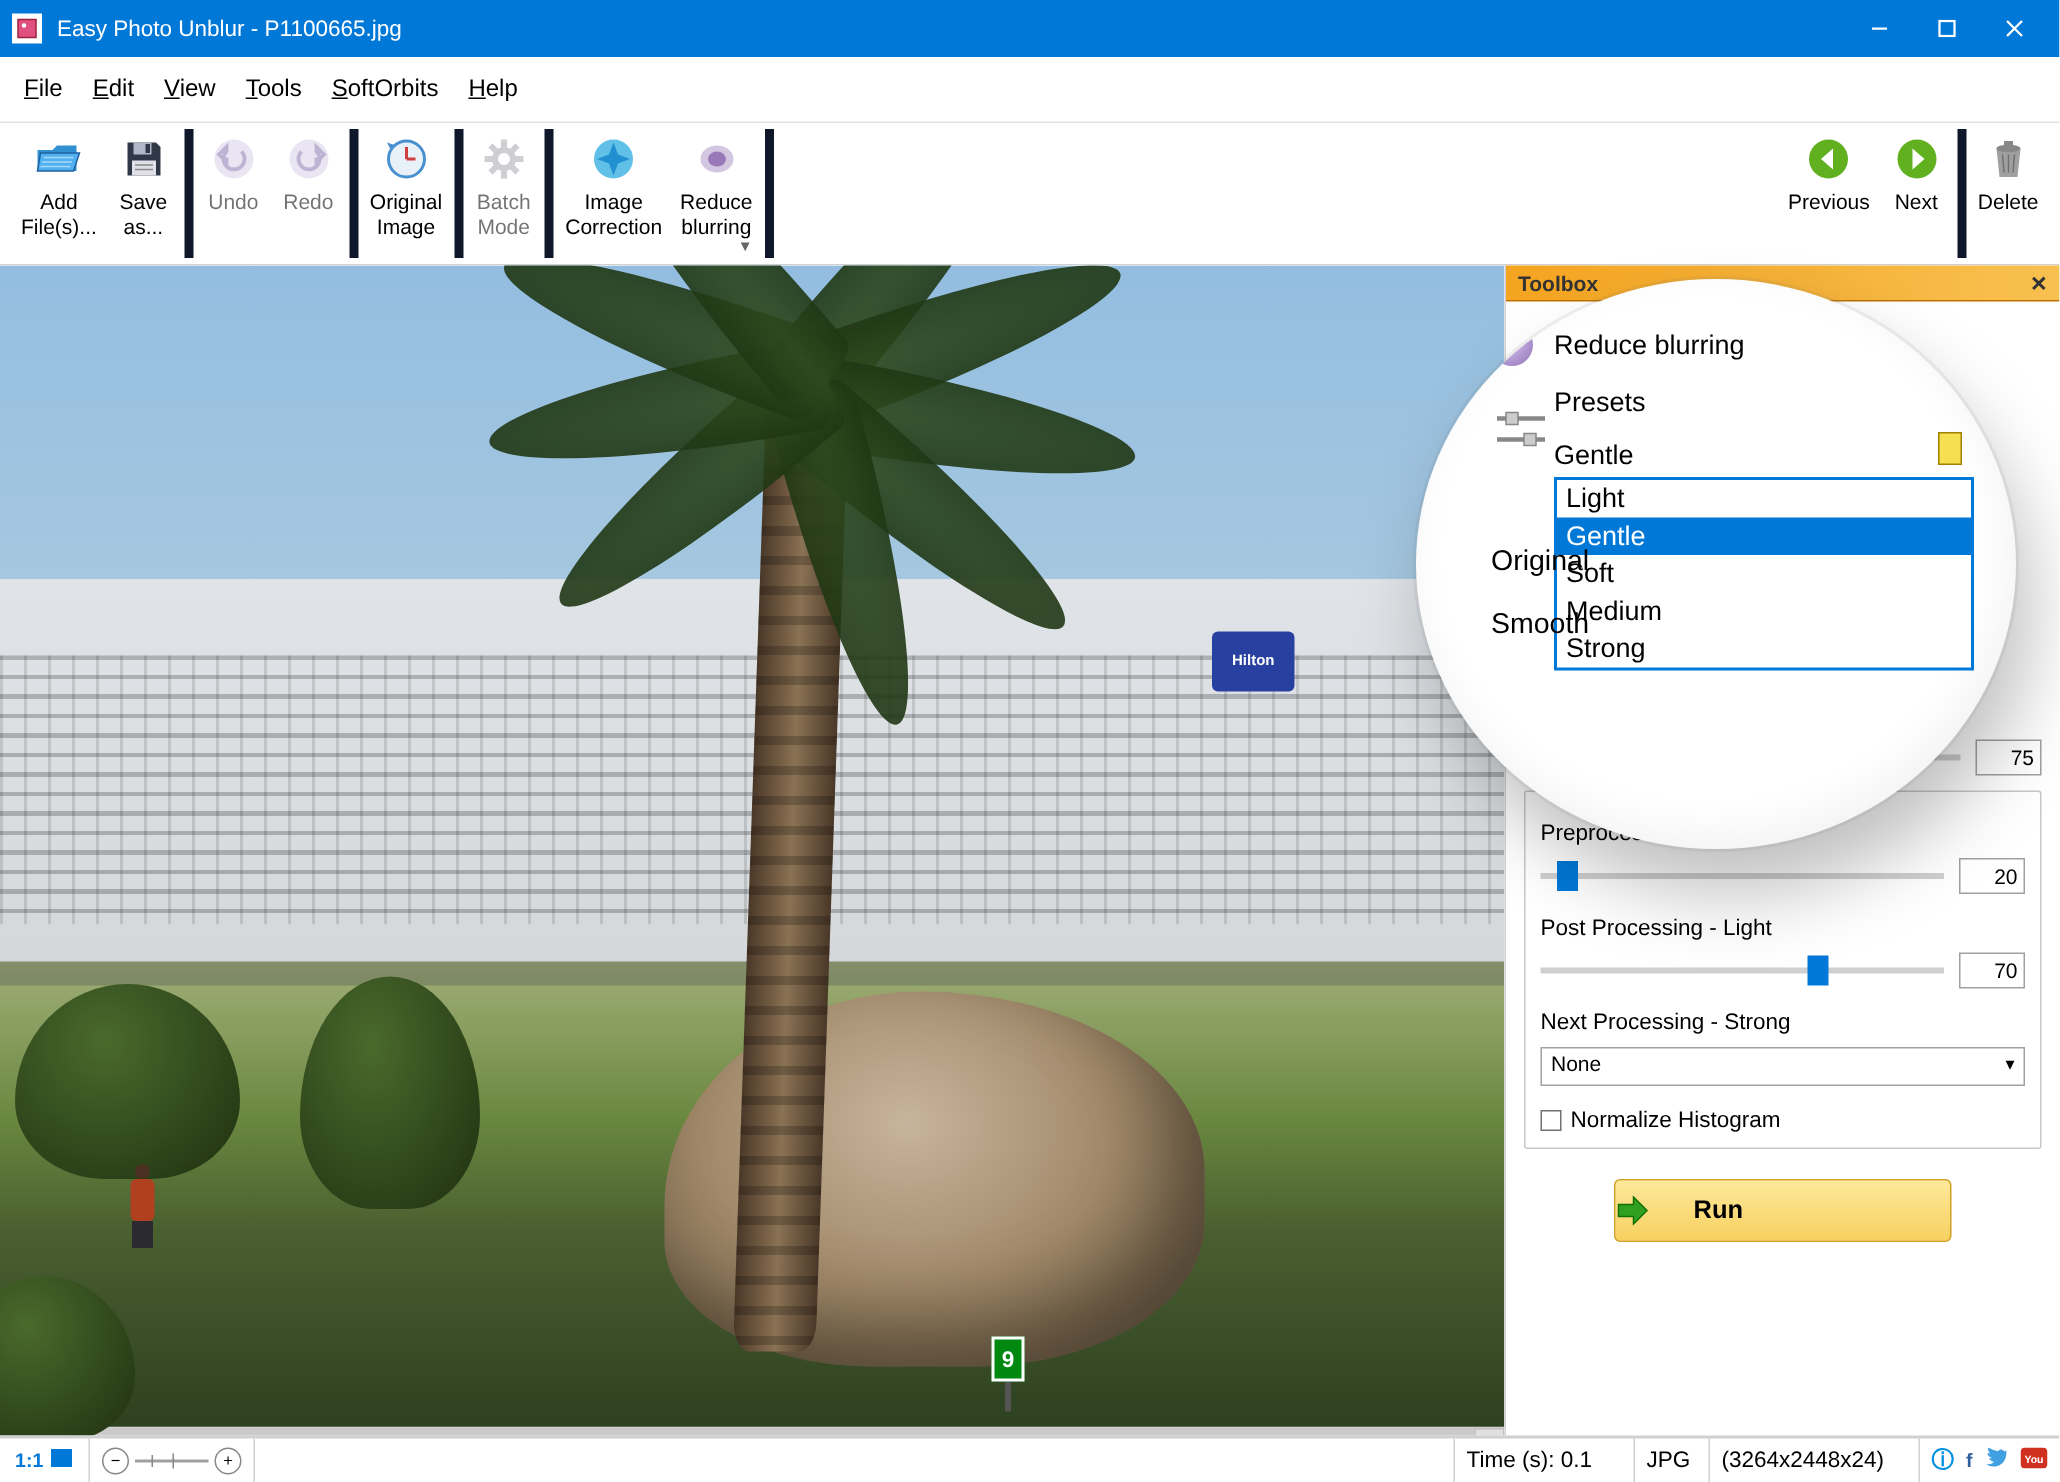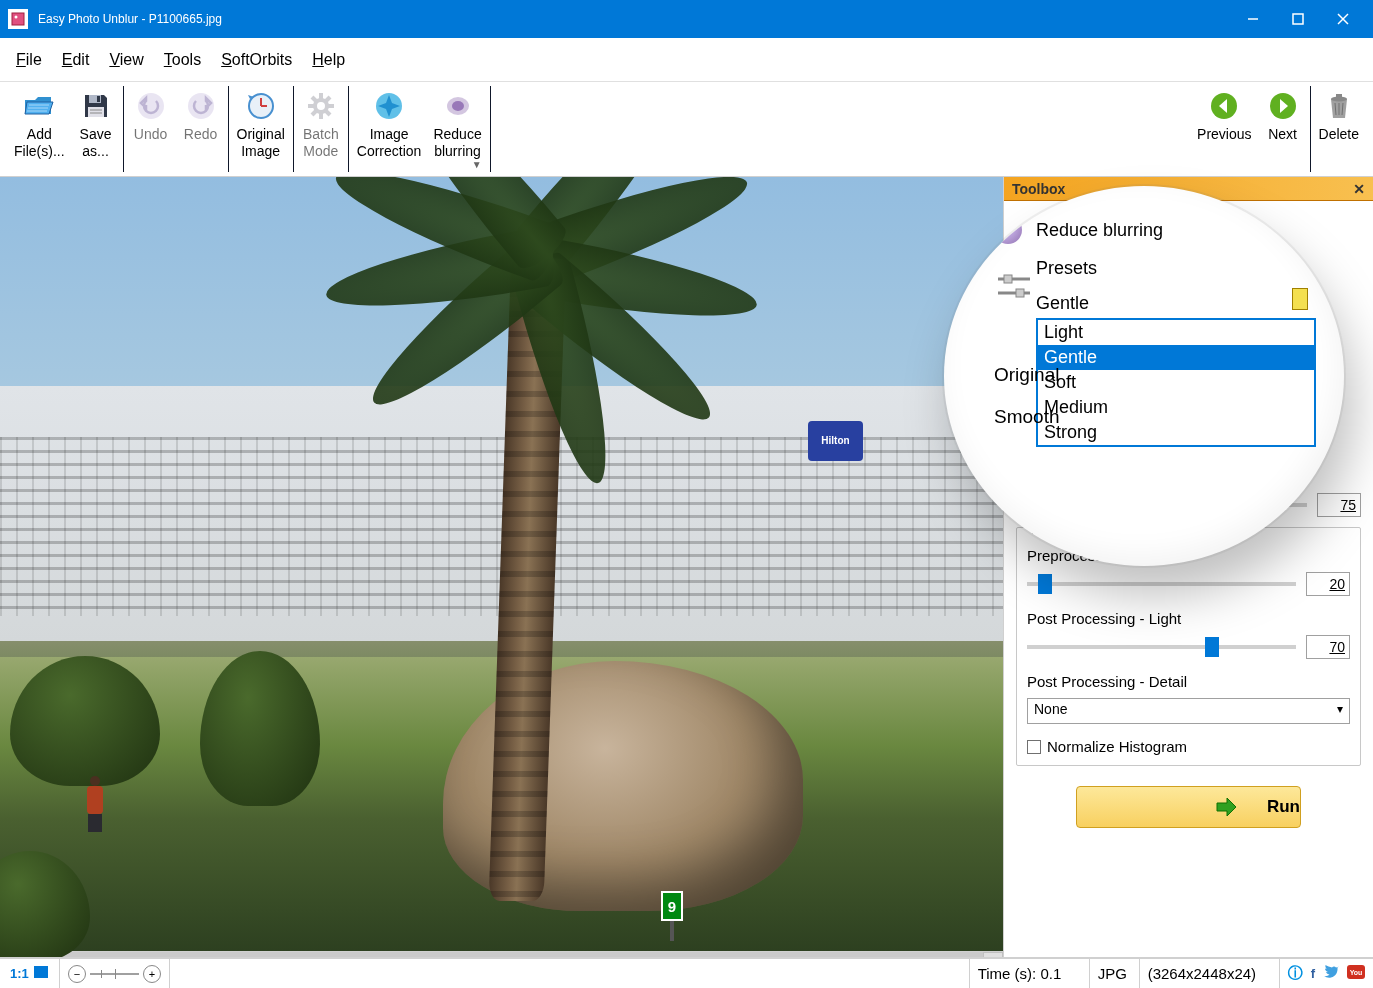--- a/index.html
+++ b/index.html
@@ -1,32 +1,32 @@
 <!DOCTYPE html>
 <html><head>
 <meta charset="utf-8">
 <style>
 * { margin: 0; padding: 0; box-sizing: border-box; font-family: "Segoe UI", Arial, sans-serif; }
 body { width: 1373px; height: 988px; overflow: hidden; background: #fff; position: relative; }
 
 
 .titlebar { height: 38px; background: #0078d7; color: #fff; display: flex; align-items: center; padding: 0 8px; }
 .titlebar .app-icon { width: 20px; height: 20px; background: #fff; margin-right: 10px; display: flex; align-items: center; justify-content: center; font-size: 12px; }
-.titlebar .title { font-size: 12px; flex: 1; }
+.titlebar .title { font-size: 15px; flex: 1; }
 .titlebar .winbtn { width: 45px; height: 38px; display: flex; align-items: center; justify-content: center; font-size: 16px; }
 .titlebar .winbtn svg { stroke: #fff; fill: none; }
 
 
 .menubar { height: 44px; display: flex; align-items: center; padding: 4px 6px; border-bottom: 1px solid #e0e0e0; }
 .menubar .mitem { padding: 3px 10px; font-size: 16px; }
 .menubar .mitem .ul { text-decoration: underline; }
 
 
 .toolbar { height: 95px; display: flex; border-bottom: 1px solid #d0d0d0; padding: 4px 6px; }
-.tool-group { display: flex; border-right: 1px solid #0f172a; padding: 0 2px; }
+.tool-group { display: flex; border-right: 6px solid #0f172a; padding: 0 2px; }
 .tool-btn { display: flex; flex-direction: column; align-items: center; justify-content: flex-start; padding: 4px 6px; text-align: center; min-width: 50px; }
 .tool-btn .ticon { width: 32px; height: 32px; margin-bottom: 4px; display: flex; align-items: center; justify-content: center; }
 .tool-btn .tlabel { font-size: 14px; line-height: 1.2; }
 .tool-btn.disabled { opacity: 0.55; }
 .flexspacer { flex: 1; }
 .dropdown-arrow { font-size: 10px; color: #666; margin-top: 2px; align-self: flex-end; margin-right: 4px; }
 
 
 .main { display: flex; height: calc(988px - 38px - 30px - 95px - 31px); }
 .image-area { flex: 1; display: flex; flex-direction: column; background: #fff; position: relative; overflow: hidden; }
@@ -55,31 +55,31 @@
 .mag-dropdown .opt { padding: 2px 6px; font-size: 18px; }
 .mag-dropdown .opt.sel { background: #0078d7; color: #fff; }
 .mag-options { position: absolute; left: 0; top: 148px; font-size: 19px; }
 .mag-smooth { position: absolute; left: 0px; top: 190px; font-size: 19px; }
 
 
 .below-controls { position: absolute; top: 292px; left: 12px; right: 12px; }
 .ctrl-row { display: flex; align-items: center; margin-bottom: 6px; }
 .slider-track { flex: 1; height: 4px; background: #d0d0d0; position: relative; margin-right: 10px; }
 .slider-thumb { position: absolute; top: -8px; width: 14px; height: 20px; background: #0078d7; }
-.ctrl-value { width: 44px; height: 24px; border: 1px solid #a0a0a0; font-size: 14px; text-align: right; padding: 2px 4px; text-decoration: underline; }
+.ctrl-value { width: 44px; height: 24px; border: 1px solid #a0a0a0; font-size: 14px; text-align: right; padding: 2px 4px; }
 .fieldset { border: 1px solid #c8c8c8; border-radius: 2px; padding: 10px; margin-top: 10px; }
 .fieldset .legend { font-size: 15px; margin-top: -18px; background: #fff; padding: 0 4px; width: fit-content; margin-bottom: 10px; }
 .field-row { margin-bottom: 14px; }
 .field-row .flabel { font-size: 15px; margin-bottom: 8px; }
 .field-row .frow { display: flex; align-items: center; }
 .dropdown-field { width: 100%; height: 26px; border: 1px solid #a0a0a0; padding: 2px 6px; font-size: 14px; position: relative; }
 .dropdown-field::after { content: "▾"; position: absolute; right: 6px; top: 3px; font-size: 12px; }
 .checkbox-row { display: flex; align-items: center; gap: 6px; font-size: 15px; }
 .checkbox-box { width: 14px; height: 14px; border: 1px solid #707070; }
-.run-btn { margin: 20px auto 0; width: 225px; height: 42px; background: linear-gradient(to bottom, #fde89a, #f8d060); border: 1px solid #d0a020; border-radius: 4px; display: flex; align-items: center; justify-content: flex-end; font-size: 17px; font-weight: 600; gap: 30px; }
+.run-btn { margin: 20px auto 0; width: 225px; height: 42px; background: linear-gradient(to bottom, #fde89a, #f8d060); border: 1px solid #d0a020; border-radius: 4px; display: flex; align-items: center; justify-content: flex-start; font-size: 17px; font-weight: 600; gap: 30px; }
 .run-btn .ricon { width: 22px; height: 20px; }
 
 
 .statusbar { position: absolute; bottom: 0; left: 0; right: 0; height: 31px; border-top: 2px solid #d0d0d0; display: flex; align-items: center; font-size: 15px; background: #fff; }
 .statusbar .cell { border-right: 1px solid #d0d0d0; height: 100%; padding: 0 8px; display: flex; align-items: center; white-space: nowrap; }
 .statusbar .zoom-cell { width: 60px; justify-content: space-around; }
 .statusbar .zoom-slider { width: 110px; display: flex; align-items: center; gap: 4px; }
 .statusbar .zs-track { flex: 1; height: 2px; background: #a0a0a0; position: relative; }
 .statusbar .zs-tick { position: absolute; width: 1px; height: 8px; background: #888; top: -3px; }
 .statusbar .round-btn { width: 18px; height: 18px; border-radius: 50%; border: 1px solid #888; display: flex; align-items: center; justify-content: center; font-size: 11px; }
@@ -403,21 +403,21 @@
             <div class="flabel">Post Processing - Light</div>
             <div class="frow">
               <div class="slider-track">
                   <div class="slider-thumb" style="left:66%"></div>
                 </div>
               <input class="ctrl-value" value="70" style="">
             </div>
           </div>
 
           <div class="field-row">
-            <div class="flabel">Post Processing - Detail</div>
+            <div class="flabel">Next Processing - Strong</div>
             <div class="dropdown-field"><span>None</span></div>
           </div>
 
           <div class="checkbox-row">
             <div class="checkbox-box"></div>
             <span>Normalize Histogram</span>
           </div>
         </div>
 
         <div class="run-btn">

